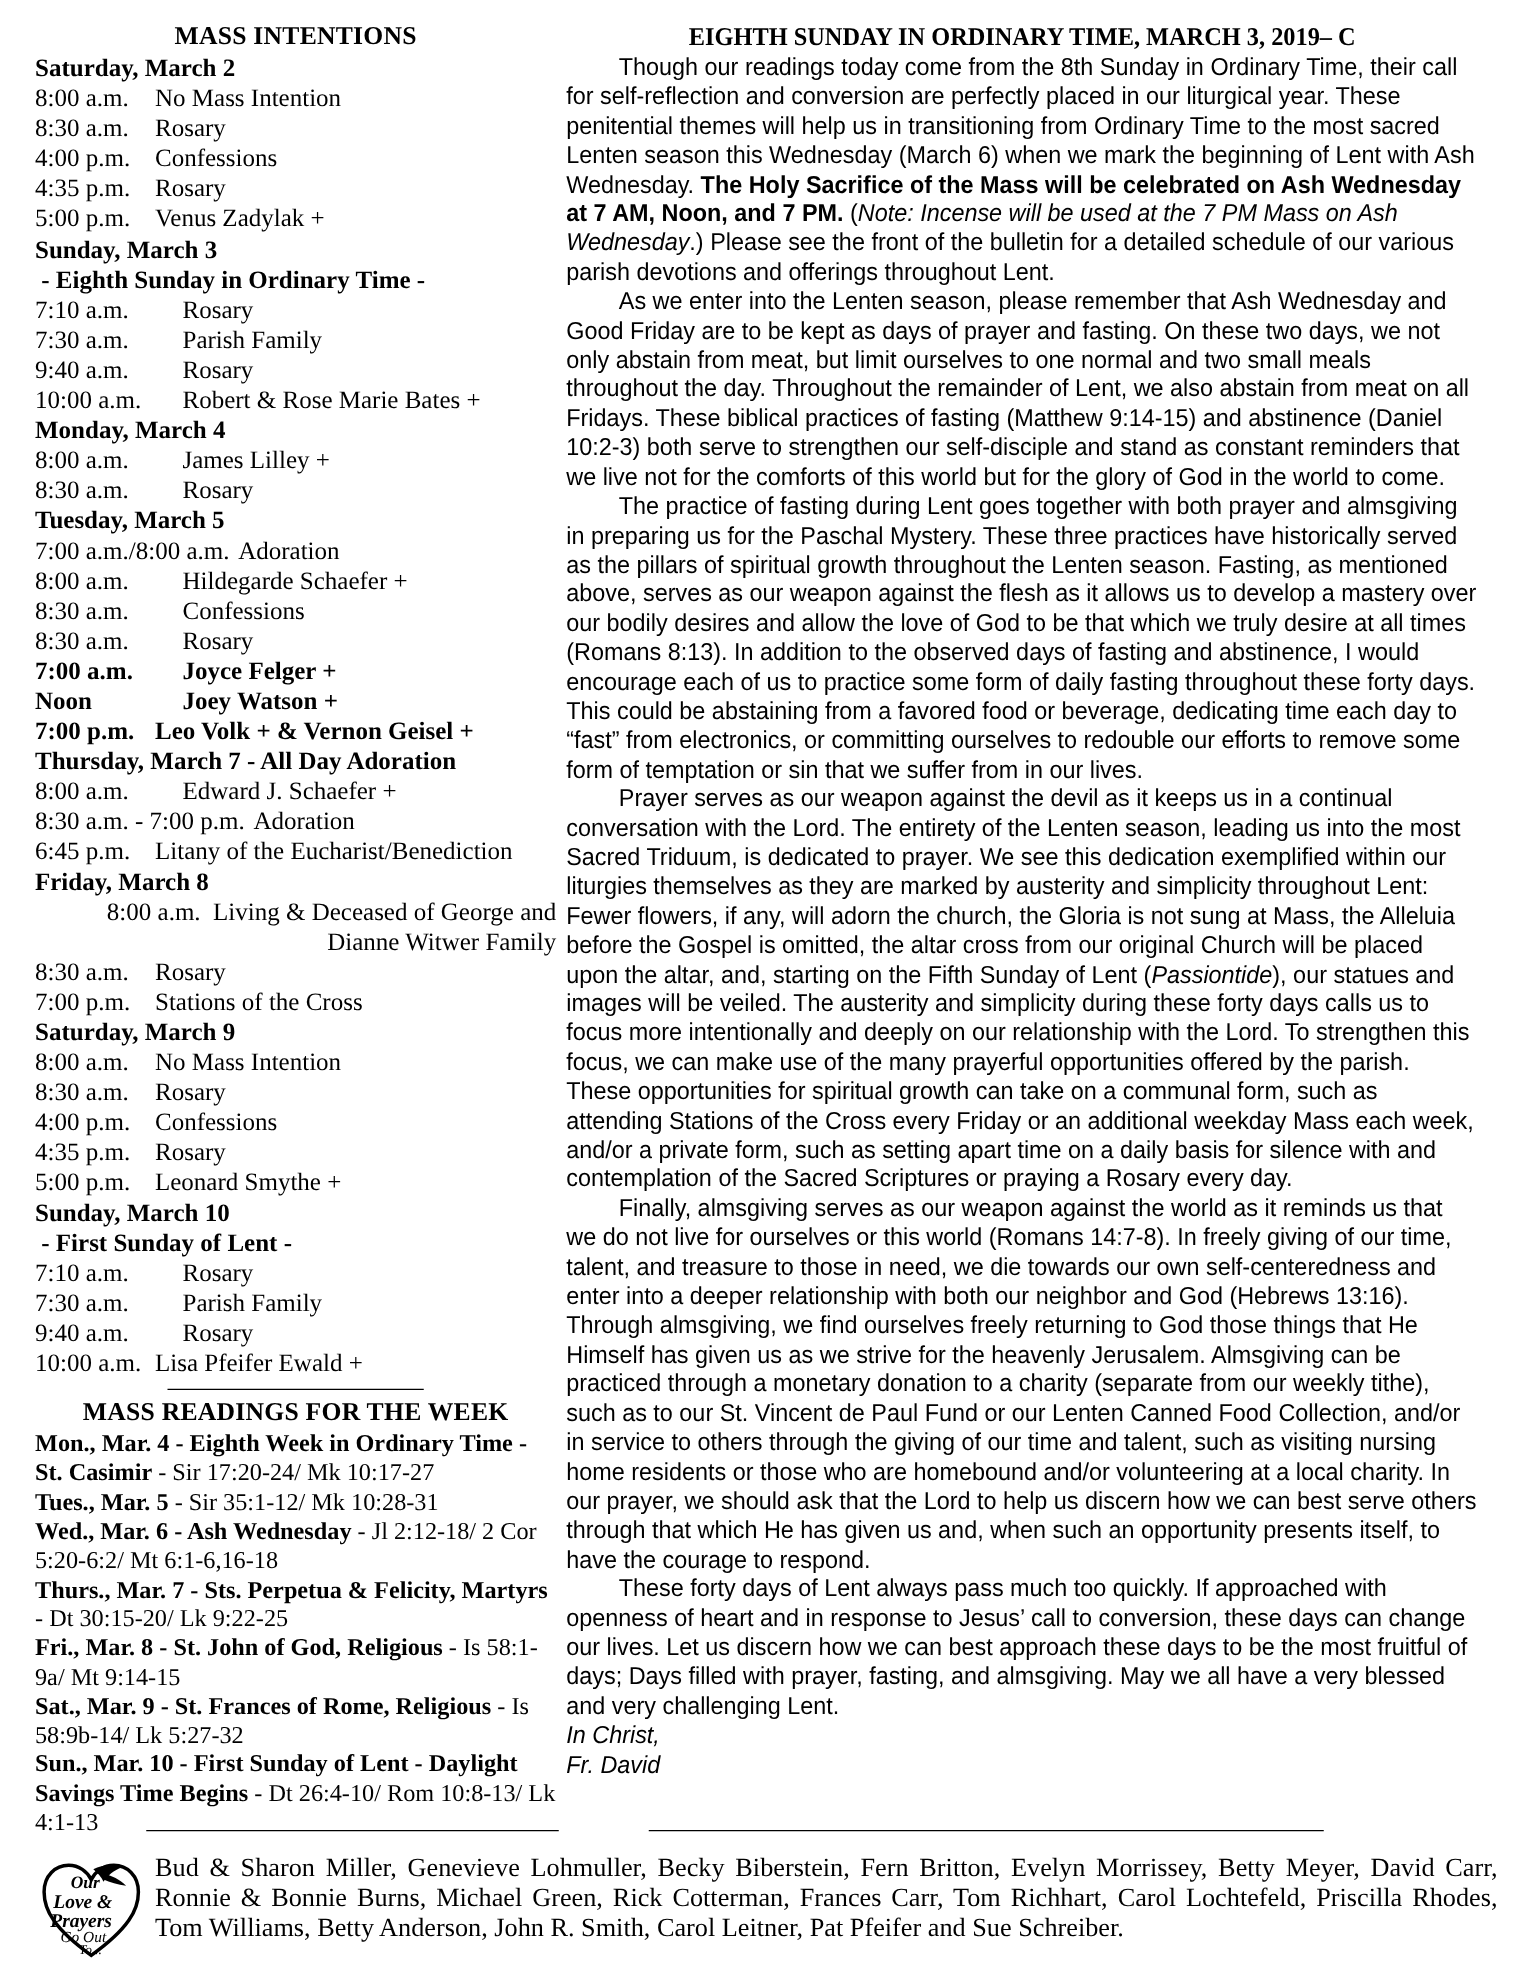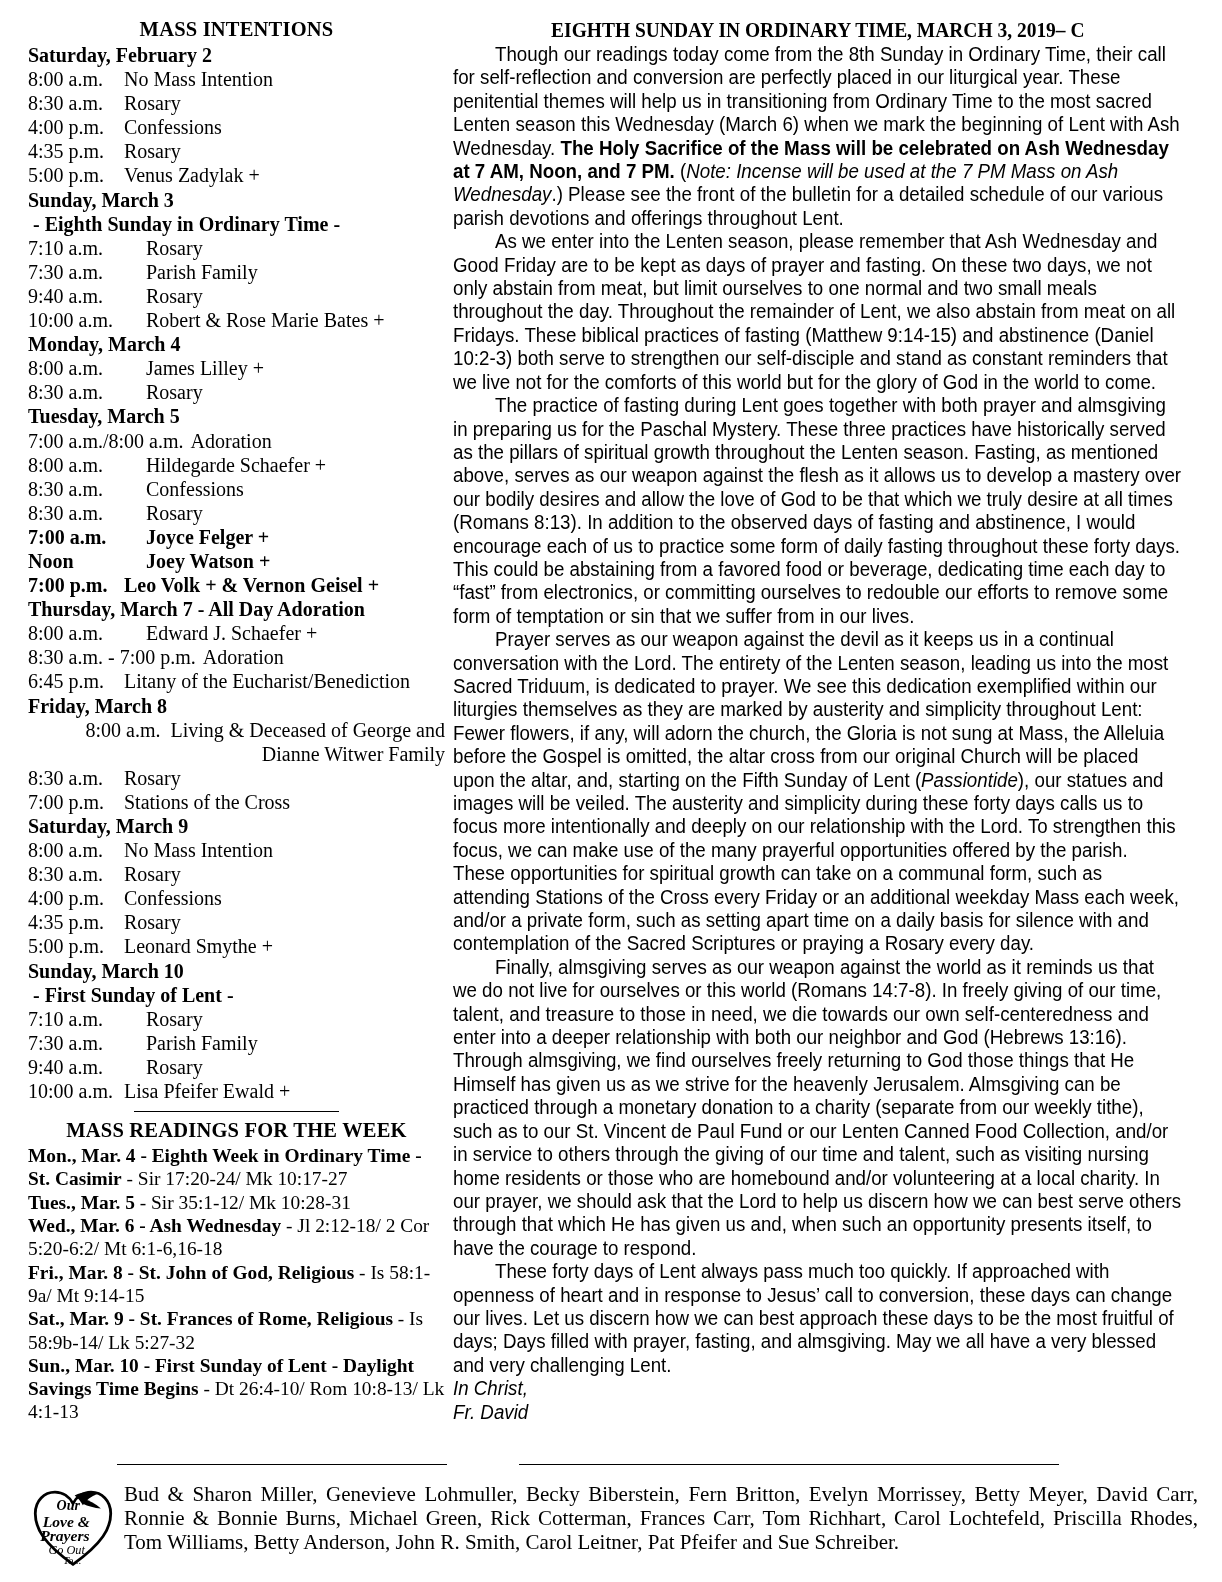--- a/index.html
+++ b/index.html
@@ -108,21 +108,21 @@
 </head>
 <body>
 
 <div class="page">
   <div class="columns">
 
     <div class="col-left">
       <div class="section-head">MASS INTENTIONS</div>
 
       <div id="mi-list">
-          <div class="mi-day">Saturday, February 2</div>
+          <div class="mi-day">Saturday, March 2</div>
           <div class="mi-row">
             <span class="t w1">8:00 a.m.</span>
             <span class="d">No Mass Intention</span>
           </div>
           <div class="mi-row">
             <span class="t w1">8:30 a.m.</span>
             <span class="d">Rosary</span>
           </div>
           <div class="mi-row">
             <span class="t w1">4:00 p.m.</span>
@@ -257,20 +257,21 @@
         </div>
 
       <hr class="rule-short">
 
       <div class="section-head">MASS READINGS FOR THE WEEK</div>
 
       <div id="mr-list">
           <p class="reading"><b>Mon., Mar. 4 - Eighth Week in Ordinary Time - St. Casimir</b><span> - Sir 17:20-24/ Mk 10:17-27</span></p>
           <p class="reading"><b>Tues., Mar. 5</b><span> - Sir 35:1-12/ Mk 10:28-31</span></p>
           <p class="reading"><b>Wed.,  Mar. 6 - Ash Wednesday</b><span> - Jl 2:12-18/ 2 Cor 5:20-6:2/ Mt 6:1-6,16-18</span></p>
+          <p class="reading"><b>Thurs., Mar. 7 - Sts. Perpetua &amp; Felicity, Martyrs</b><span> - Dt 30:15-20/ Lk 9:22-25</span></p>
           <p class="reading"><b>Fri., Mar. 8 - St. John of God, Religious</b><span> - Is 58:1-9a/ Mt 9:14-15</span></p>
           <p class="reading"><b>Sat., Mar. 9 - St. Frances of Rome, Religious</b><span> - Is 58:9b-14/ Lk 5:27-32</span></p>
           <p class="reading"><b>Sun., Mar. 10 -  First Sunday of Lent - Daylight Savings Time Begins</b><span> - Dt 26:4-10/ Rom 10:8-13/ Lk 4:1-13</span></p>
         </div>
     </div>
 
     <div class="col-right">
       <div class="art-title">EIGHTH SUNDAY IN ORDINARY TIME, MARCH 3, 2019– C</div>
 
       <p class="para">

